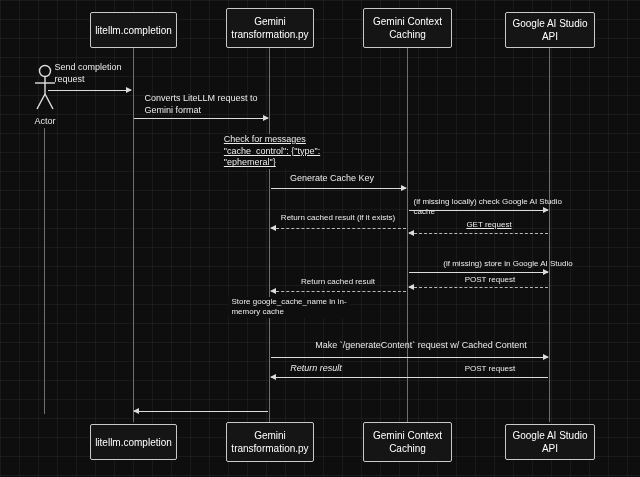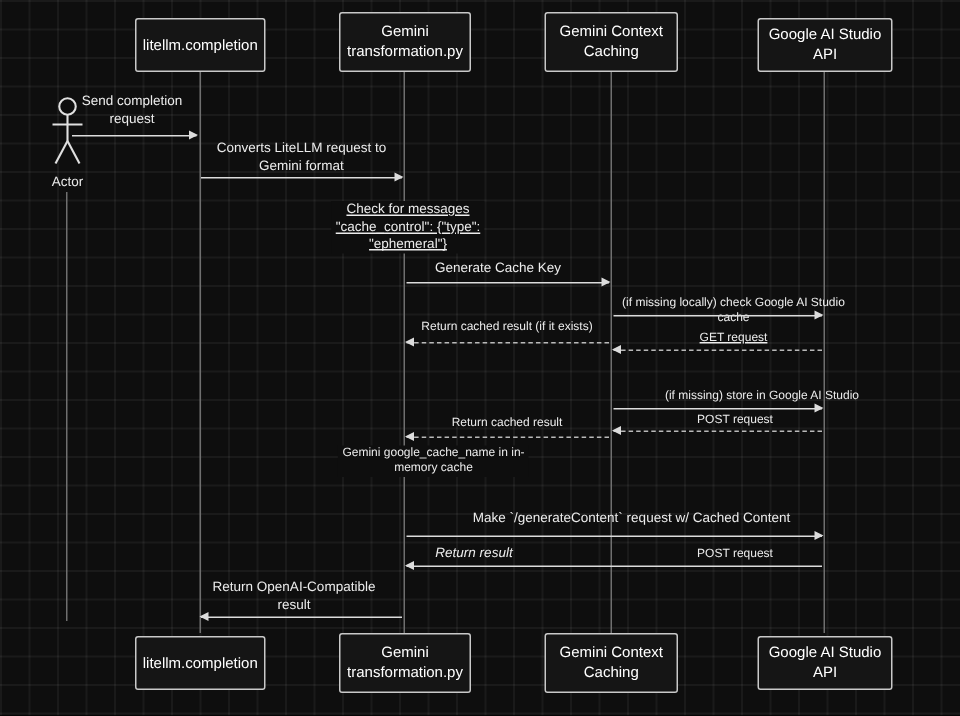--- a/index.html
+++ b/index.html
@@ -14,21 +14,21 @@
     font-family:"Liberation Sans", sans-serif;
     color:#e9e9e9;
   }
   .pbox {
     position:absolute; background:#151515; border:1px solid #c9c9c9; border-radius:2px;
     display:flex; align-items:center; justify-content:center; text-align:center;
     font-size:10px; line-height:1.3; white-space:pre-line; color:#ffffff; z-index:3;
   }
   .lifeline { position:absolute; width:1px; background:#6f6f6f; z-index:1; }
   .mlabel {
-    position:absolute; transform:translateX(-50%); text-align:center;
+    position:absolute; transform:translateX(-50%); 
     font-size:9px; line-height:1.3; white-space:pre-line; color:#ececec; z-index:2;
   }
   .mlabel.sm { font-size:8px; }
   .mlabel.onbg { background:#0e0e0e; padding:0 3px; }
   .arrow { position:absolute; height:0; border-top:1px solid #dcdcdc; z-index:2; }
   .arrow.dashed { border-top-style:dashed; border-top-color:#b9b9b9; }
   .head { position:absolute; top:-4px; width:0; height:0;
           border-top:3.5px solid transparent; border-bottom:3.5px solid transparent; }
   .head.r { right:-1px; border-left:6.5px solid #dcdcdc; }
   .head.l { left:-1px; border-right:6.5px solid #dcdcdc; }
@@ -113,33 +113,31 @@
   <div class="mlabel sm" style="left:490px; top:275px;">POST request</div>
   <div class="arrow dashed" style="left:409px; top:287px; width:139px;">
     <i class="head l"></i>
   </div>
 
   <div class="mlabel sm" style="left:338px; top:277px;">Return cached result</div>
   <div class="arrow dashed" style="left:271px; top:291px; width:135px;">
     <i class="head l"></i>
   </div>
 
-  <div class="mlabel sm onbg" style="left:289px; top:297px;">Gemini google_cache_name in in-
+  <div class="mlabel sm onbg" style="left:289px; top:297px;">Store google_cache_name in in-
 memory cache</div>
 
   <div class="mlabel" style="left:421px; top:340px;">Make `/generateContent` request w/ Cached Content</div>
   <div class="arrow" style="left:271px; top:357px; width:277px;">
     <i class="head r"></i>
   </div>
 
   <div class="mlabel" style="left:316px; top:363px;font-style:italic;">Return result</div>
   <div class="mlabel sm" style="left:490px; top:364px;">POST request</div>
   <div class="arrow" style="left:271px; top:377px; width:277px;">
     <i class="head l"></i>
   </div>
 
-  <div class="mlabel" style="left:196px; top:386px;">Return OpenAI-Compatible
-result</div>
   <div class="arrow" style="left:134px; top:411px; width:134px;">
     <i class="head l"></i>
   </div>
 
 </div>
 
 </body></html>

